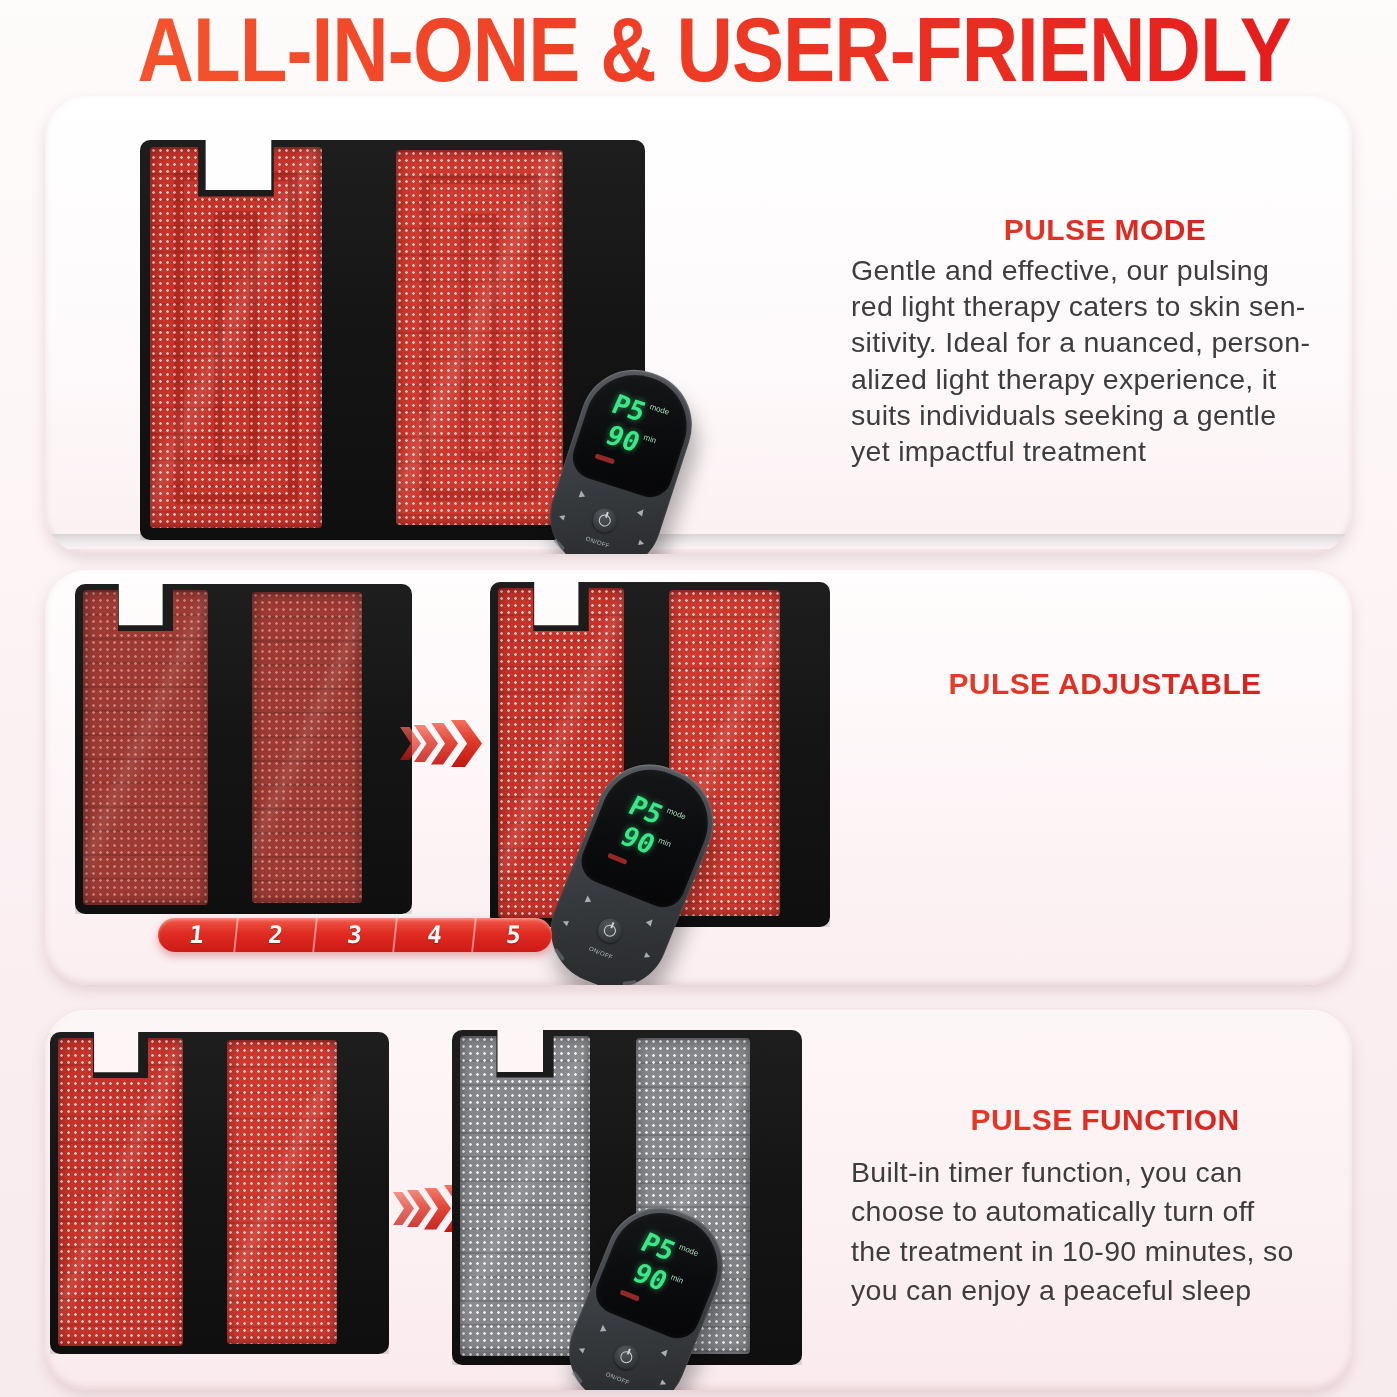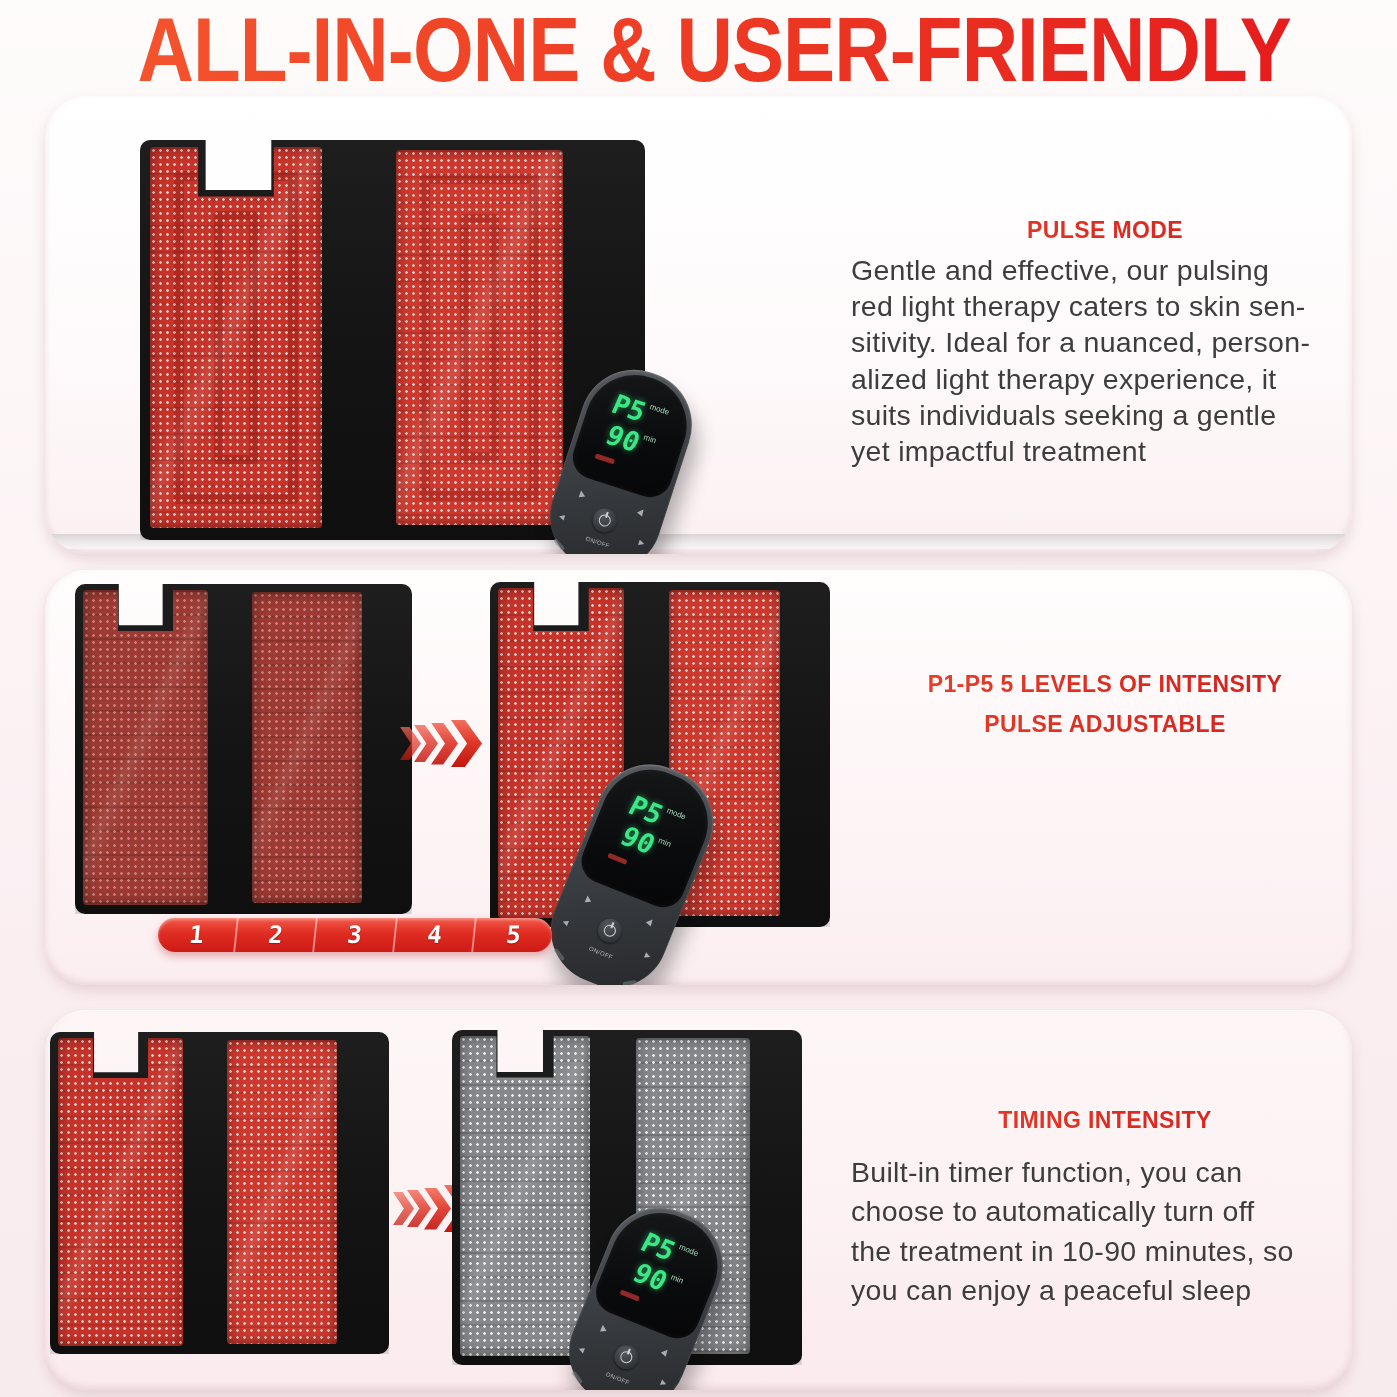--- a/index.html
+++ b/index.html
@@ -108,21 +108,21 @@
   .pwr-glyph{position:absolute;left:50%;top:50%;transform:translate(-50%,-50%);
     width:10px;height:10px;border:1.5px solid #cdd2d5;border-radius:50%;}
   .pwr-glyph::after{content:"";position:absolute;left:50%;top:-4px;transform:translateX(-50%);
     width:1.5px;height:6px;background:#cdd2d5;}
   .pwr-label{position:absolute;left:50%;top:62%;transform:translateX(-50%);
     font-size:6px;color:#b6bbbf;letter-spacing:.4px;white-space:nowrap;}
   .side-dot{position:absolute;width:14px;height:4px;border-radius:2px;background:#787d82;opacity:.55;}
   
   .col{position:absolute;left:800px;width:520px;}
   .feature-heading{
-    text-align:center;font-weight:700;font-size:23px;line-height:40px;letter-spacing:.4px;
+    text-align:center;font-weight:700;font-size:30px;line-height:40px;letter-spacing:.4px;
     background:linear-gradient(90deg,#ea452b 0%,#dd2d22 50%,#cf1e1c 100%);
     -webkit-background-clip:text;background-clip:text;color:transparent;
   }
   .feature-body{
     margin-top:12px;white-space:pre-line;color:#3d3d3d;
     font-size:28.5px;line-height:1.38;letter-spacing:.3px;padding-left:6px;
   }
   .card1 .feature-body{line-height:1.27;margin-top:2px;}
   .card3 .feature-body{margin-top:13px;}
 </style>
@@ -231,21 +231,20 @@
 
   <div class="pill" style="left:113px;top:348px;width:394px;height:34px;">
     <span class="lvl">1</span>
     <span class="lvl">2</span>
     <span class="lvl">3</span>
     <span class="lvl">4</span>
     <span class="lvl">5</span>
   </div>
 
   <div class="col" style="top:94px;">
-    <div class="feature-heading">P1-P5 5 LEVELS OF INTENSITY</div>
     <div class="feature-heading">PULSE ADJUSTABLE</div>
   </div>
 </section>
 
 <section class="card card3">
 
   <div class="mat" style="left:5px;top:22px;width:339px;height:322px;">
     <div class="panel led-red notched" style="left:8px;top:6px;width:125px;height:308px;"></div>
     <div class="panel led-red led-red2" style="left:177px;top:8px;width:110px;height:304px;"></div>
   </div>
@@ -282,19 +281,19 @@
       <span class="pwr-btn">
           <span class="pwr-glyph"></span>
         </span>
       <span class="pwr-label">ON/OFF</span>
       <span class="side-dot" style="left:12%;bottom:14%;transform:rotate(30deg);"></span>
 
     </div>
   </div>
 
   <div class="col" style="top:90px;">
-    <div class="feature-heading">TIMING INTENSITY</div>
+    <div class="feature-heading">PULSE FUNCTION</div>
     <div class="feature-body">Built-in timer function, you can
 choose to automatically turn off
 the treatment in 10-90 minutes, so
 you can enjoy a peaceful sleep</div>
   </div>
 </section>
 
 </body></html>

